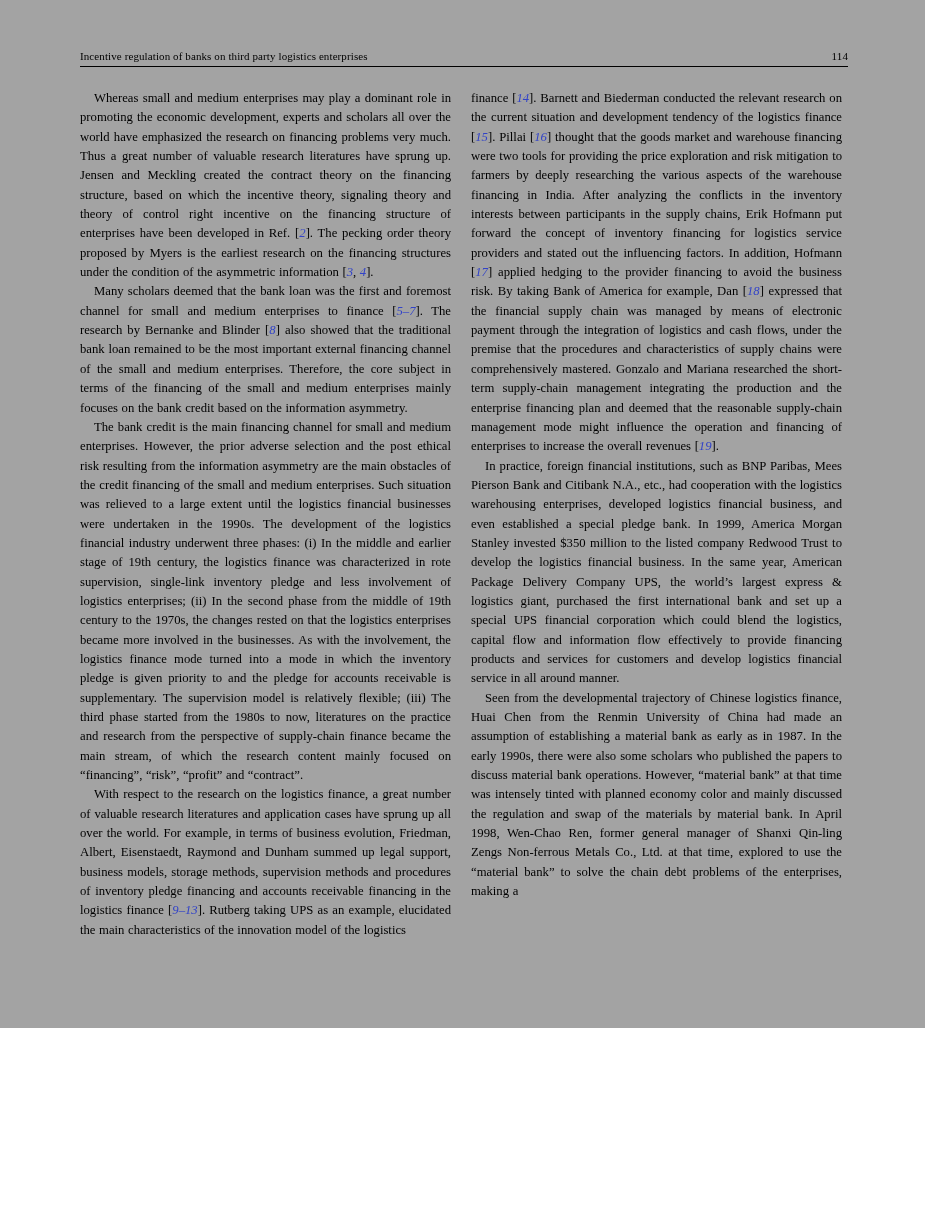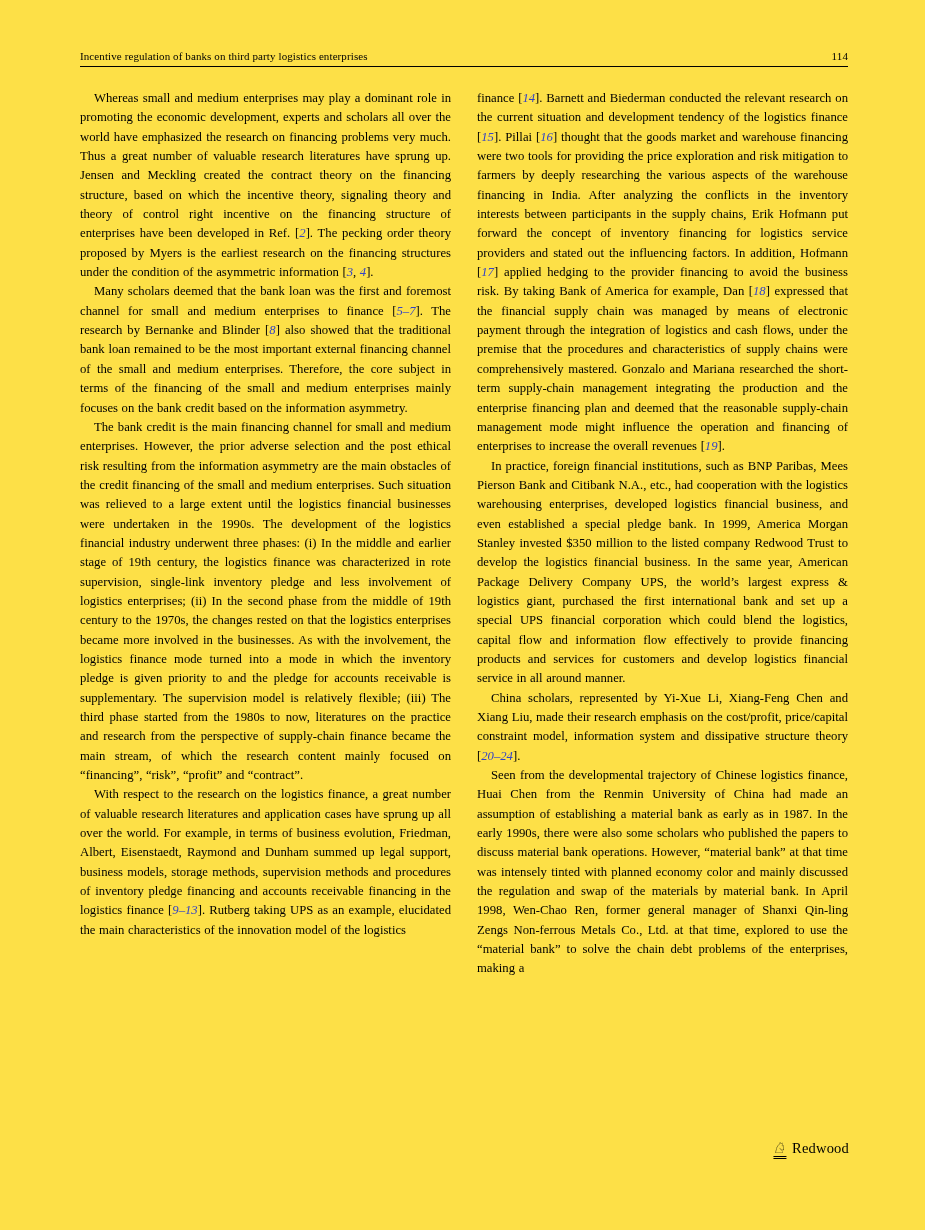--- a/index.html
+++ b/index.html
@@ -3,22 +3,22 @@
 <meta charset="utf-8">
 <style>
   html, body {
     margin: 0;
     padding: 0;
     background: #ffffff;
   }
   .page {
     position: relative;
     width: 925px;
-    height: 1230px;
-    background: #fde047;
+    height: 1028px;
+    background: #a3a3a3;
     font-family: "Liberation Serif", serif;
     color: #000000;
     overflow: hidden;
   }
   .page-header {
     position: absolute;
     left: 80px;
     width: 768px;
     top: 50px;
     display: flex;
@@ -35,21 +35,21 @@
     border: none;
     border-top: 1.6px solid #000000;
     margin: 0;
   }
   .columns {
     position: absolute;
     left: 80px;
     top: 89px;
     width: 768px;
     display: flex;
-    gap: 26px;
+    gap: 20px;
   }
   .col {
     width: 371px;
     font-size: 12.7px;
     line-height: 19.35px;
     text-align: justify;
     word-spacing: 0.4px;
   }
   .col p {
     margin: 0;
@@ -101,21 +101,20 @@
   <main class="columns">
     <section class="col" id="col-left">
         <p>Whereas small and medium enterprises may play a dominant role in promoting the economic development, experts and scholars all over the world have emphasized the research on financing problems very much. Thus a great number of valuable research literatures have sprung up. Jensen and Meckling created the contract theory on the financing structure, based on which the incentive theory, signaling theory and theory of control right incentive on the financing structure of enterprises have been developed in Ref. [<span class="ref" style="color: rgb(50, 67, 200);">2</span>]. The pecking order theory proposed by Myers is the earliest research on the financing structures under the condition of the asymmetric information [<span class="ref" style="color: rgb(50, 67, 200);">3</span>, <span class="ref" style="color: rgb(50, 67, 200);">4</span>].</p>
         <p>Many scholars deemed that the bank loan was the first and foremost channel for small and medium enterprises to finance [<span class="ref" style="color: rgb(50, 67, 200);">5–7</span>]. The research by Bernanke and Blinder [<span class="ref" style="color: rgb(50, 67, 200);">8</span>] also showed that the traditional bank loan remained to be the most important external financing channel of the small and medium enterprises. Therefore, the core subject in terms of the financing of the small and medium enterprises mainly focuses on the bank credit based on the information asymmetry.</p>
         <p>The bank credit is the main financing channel for small and medium enterprises. However, the prior adverse selection and the post ethical risk resulting from the information asymmetry are the main obstacles of the credit financing of the small and medium enterprises. Such situation was relieved to a large extent until the logistics financial businesses were undertaken in the 1990s. The development of the logistics financial industry underwent three phases: (i) In the middle and earlier stage of 19th century, the logistics finance was characterized in rote supervision, single-link inventory pledge and less involvement of logistics enterprises; (ii) In the second phase from the middle of 19th century to the 1970s, the changes rested on that the logistics enterprises became more involved in the businesses. As with the involvement, the logistics finance mode turned into a mode in which the inventory pledge is given priority to and the pledge for accounts receivable is supplementary. The supervision model is relatively flexible; (iii) The third phase started from the 1980s to now, literatures on the practice and research from the perspective of supply-chain finance became the main stream, of which the research content mainly focused on “financing”, “risk”, “profit” and “contract”.</p>
         <p>With respect to the research on the logistics finance, a great number of valuable research literatures and application cases have sprung up all over the world. For example, in terms of business evolution, Friedman, Albert, Eisenstaedt, Raymond and Dunham summed up legal support, business models, storage methods, supervision methods and procedures of inventory pledge financing and accounts receivable financing in the logistics finance [<span class="ref" style="color: rgb(50, 67, 200);">9–13</span>]. Rutberg taking UPS as an example, elucidated the main characteristics of the innovation model of the logistics</p>
       </section>
     <section class="col" id="col-right">
         <p class="no-indent">finance [<span class="ref" style="color: rgb(50, 67, 200);">14</span>]. Barnett and Biederman conducted the relevant research on the current situation and development tendency of the logistics finance [<span class="ref" style="color: rgb(50, 67, 200);">15</span>]. Pillai [<span class="ref" style="color: rgb(50, 67, 200);">16</span>] thought that the goods market and warehouse financing were two tools for providing the price exploration and risk mitigation to farmers by deeply researching the various aspects of the warehouse financing in India. After analyzing the conflicts in the inventory interests between participants in the supply chains, Erik Hofmann put forward the concept of inventory financing for logistics service providers and stated out the influencing factors. In addition, Hofmann [<span class="ref" style="color: rgb(50, 67, 200);">17</span>] applied hedging to the provider financing to avoid the business risk. By taking Bank of America for example, Dan [<span class="ref" style="color: rgb(50, 67, 200);">18</span>] expressed that the financial supply chain was managed by means of electronic payment through the integration of logistics and cash flows, under the premise that the procedures and characteristics of supply chains were comprehensively mastered. Gonzalo and Mariana researched the short-term supply-chain management integrating the production and the enterprise financing plan and deemed that the reasonable supply-chain management mode might influence the operation and financing of enterprises to increase the overall revenues [<span class="ref" style="color: rgb(50, 67, 200);">19</span>].</p>
         <p>In practice, foreign financial institutions, such as BNP Paribas, Mees Pierson Bank and Citibank N.A., etc., had cooperation with the logistics warehousing enterprises, developed logistics financial business, and even established a special pledge bank. In 1999, America Morgan Stanley invested $350 million to the listed company Redwood Trust to develop the logistics financial business. In the same year, American Package Delivery Company UPS, the world’s largest express &amp; logistics giant, purchased the first international bank and set up a special UPS financial corporation which could blend the logistics, capital flow and information flow effectively to provide financing products and services for customers and develop logistics financial service in all around manner.</p>
-        <p>China scholars, represented by Yi-Xue Li, Xiang-Feng Chen and Xiang Liu, made their research emphasis on the cost/profit, price/capital constraint model, information system and dissipative structure theory [<span class="ref" style="color: rgb(50, 67, 200);">20–24</span>].</p>
         <p>Seen from the developmental trajectory of Chinese logistics finance, Huai Chen from the Renmin University of China had made an assumption of establishing a material bank as early as in 1987. In the early 1990s, there were also some scholars who published the papers to discuss material bank operations. However, “material bank” at that time was intensely tinted with planned economy color and mainly discussed the regulation and swap of the materials by material bank. In April 1998, Wen-Chao Ren, former general manager of Shanxi Qin-ling Zengs Non-ferrous Metals Co., Ltd. at that time, explored to use the “material bank” to solve the chain debt problems of the enterprises, making a</p>
       </section>
   </main>
 
   <footer class="page-footer">
     <span class="knight-icon">♘</span>
     <span class="publisher-name">Redwood</span>
   </footer>
 
 </div>

